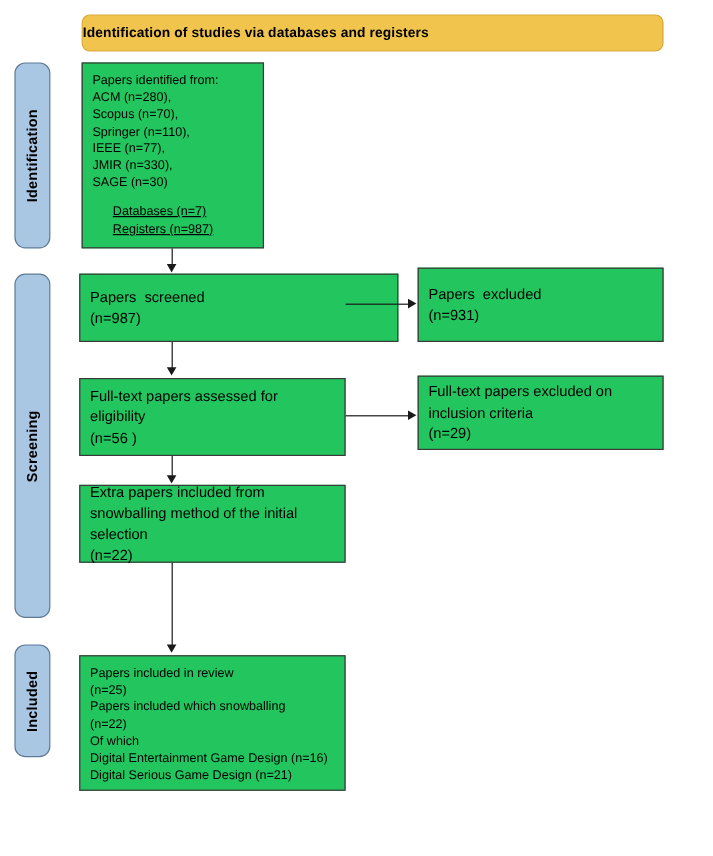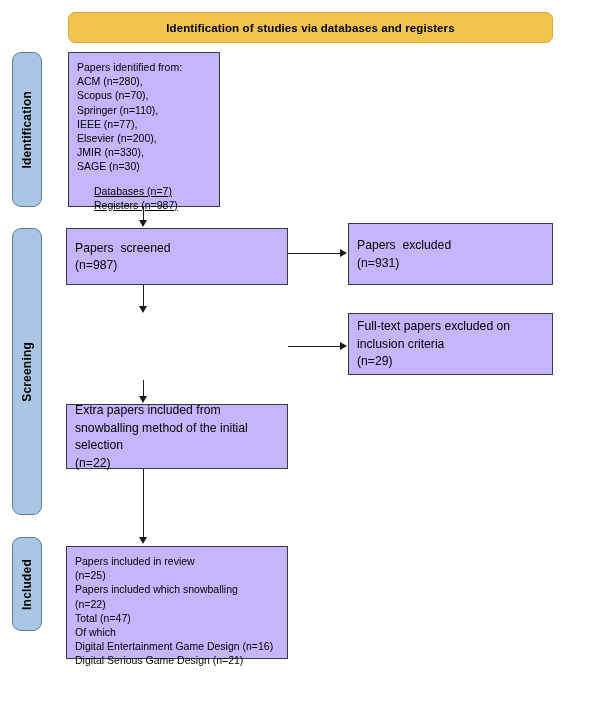--- a/index.html
+++ b/index.html
@@ -26,21 +26,20 @@
     left: 68px;
     top: 12px;
     width: 485px;
     height: 31px;
     background: #F0C44D;
     border: 1px solid #D9A93A;
     border-radius: 7px;
     box-sizing: border-box;
     display: flex;
     align-items: center;
-    justify-content: center;
   }
   .banner-text {
     font-size: 11.5px;
     font-weight: bold;
     color: #000000;
     letter-spacing: 0.1px;
     white-space: nowrap;
   }
 
   
@@ -65,21 +64,21 @@
     white-space: nowrap;
     letter-spacing: 0.2px;
   }
   #stage-identification { top: 52px;  height: 155px; }
   #stage-screening     { top: 228px; height: 287px; }
   #stage-included      { top: 537px; height: 94px;  }
 
   
   .box {
     position: absolute;
-    background: #c4b5fd;
+    background: #22c55e;
     border: 1.3px solid #3a3a3a;
     box-sizing: border-box;
     padding: 7px 8px 6px 8px;
   }
   .box .line {
     font-size: 10.5px;
     line-height: 14.2px;
     white-space: pre;
     color: #000000;
   }
@@ -95,21 +94,21 @@
     height: 10px;
     line-height: 10px;
   }
   .box.vcenter {
     display: flex;
     flex-direction: column;
     justify-content: center;
   }
 
   #box-identified { left: 68px;  top: 52px;  width: 152px; height: 155px; }
-  #box-screened   { left: 66px;  top: 228px; width: 222px; height: 57px;  }
+  #box-screened   { left: 66px;  top: 228px; width: 266px; height: 57px;  }
   #box-excluded   { left: 348px; top: 223px; width: 205px; height: 62px;  }
   #box-fulltext   { left: 66px;  top: 315px; width: 222px; height: 65px;  }
   #box-ftexcluded { left: 348px; top: 313px; width: 205px; height: 62px;  }
   #box-snowball   { left: 66px;  top: 404px; width: 222px; height: 65px;  }
   #box-included   { left: 66px;  top: 546px; width: 222px; height: 113px; }
 
   
   .vline {
     position: absolute;
     width: 0;
@@ -174,58 +173,61 @@
   <div class="stage" id="stage-included">
     <span class="stage-label">Included</span>
   </div>
 
   <div class="box" id="box-identified">
     <div class="line">Papers identified from:</div>
     <div class="line">ACM (n=280),</div>
     <div class="line">Scopus (n=70),</div>
     <div class="line">Springer (n=110),</div>
     <div class="line">IEEE (n=77),</div>
-    <div class="line">Elsevier (n=200),</div>
     <div class="line">JMIR (n=330),</div>
     <div class="line">SAGE (n=30)</div>
     <div class="line spacer"></div>
     <div class="line indent">Databases (n=7)</div>
     <div class="line indent">Registers (n=987)</div>
   </div>
 
   <div class="box big vcenter" id="box-screened">
     <div class="line">Papers  screened</div>
     <div class="line">(n=987)</div>
   </div>
 
   <div class="box big vcenter" id="box-excluded">
     <div class="line">Papers  excluded</div>
     <div class="line">(n=931)</div>
   </div>
 
+  <div class="box big vcenter" id="box-fulltext">
+    <div class="line">Full-text papers assessed for</div>
+    <div class="line">eligibility</div>
+    <div class="line">(n=56 )</div>
+  </div>
 
   <div class="box big vcenter" id="box-ftexcluded">
     <div class="line">Full-text papers excluded on</div>
     <div class="line">inclusion criteria</div>
     <div class="line">(n=29)</div>
   </div>
 
   <div class="box big vcenter" id="box-snowball">
     <div class="line">Extra papers included from</div>
     <div class="line">snowballing method of the initial</div>
     <div class="line">selection</div>
     <div class="line">(n=22)</div>
   </div>
 
   <div class="box" id="box-included">
     <div class="line">Papers included in review</div>
     <div class="line">(n=25)</div>
     <div class="line">Papers included which snowballing</div>
     <div class="line">(n=22)</div>
-    <div class="line">Total (n=47)</div>
     <div class="line">Of which</div>
     <div class="line">Digital Entertainment Game Design (n=16)</div>
     <div class="line">Digital Serious Game Design (n=21)</div>
   </div>
 
   <div class="vline" id="v1"></div>
   <div class="arrow-down" id="a1"></div>
 
   <div class="vline" id="v2"></div>
   <div class="arrow-down" id="a2"></div>

